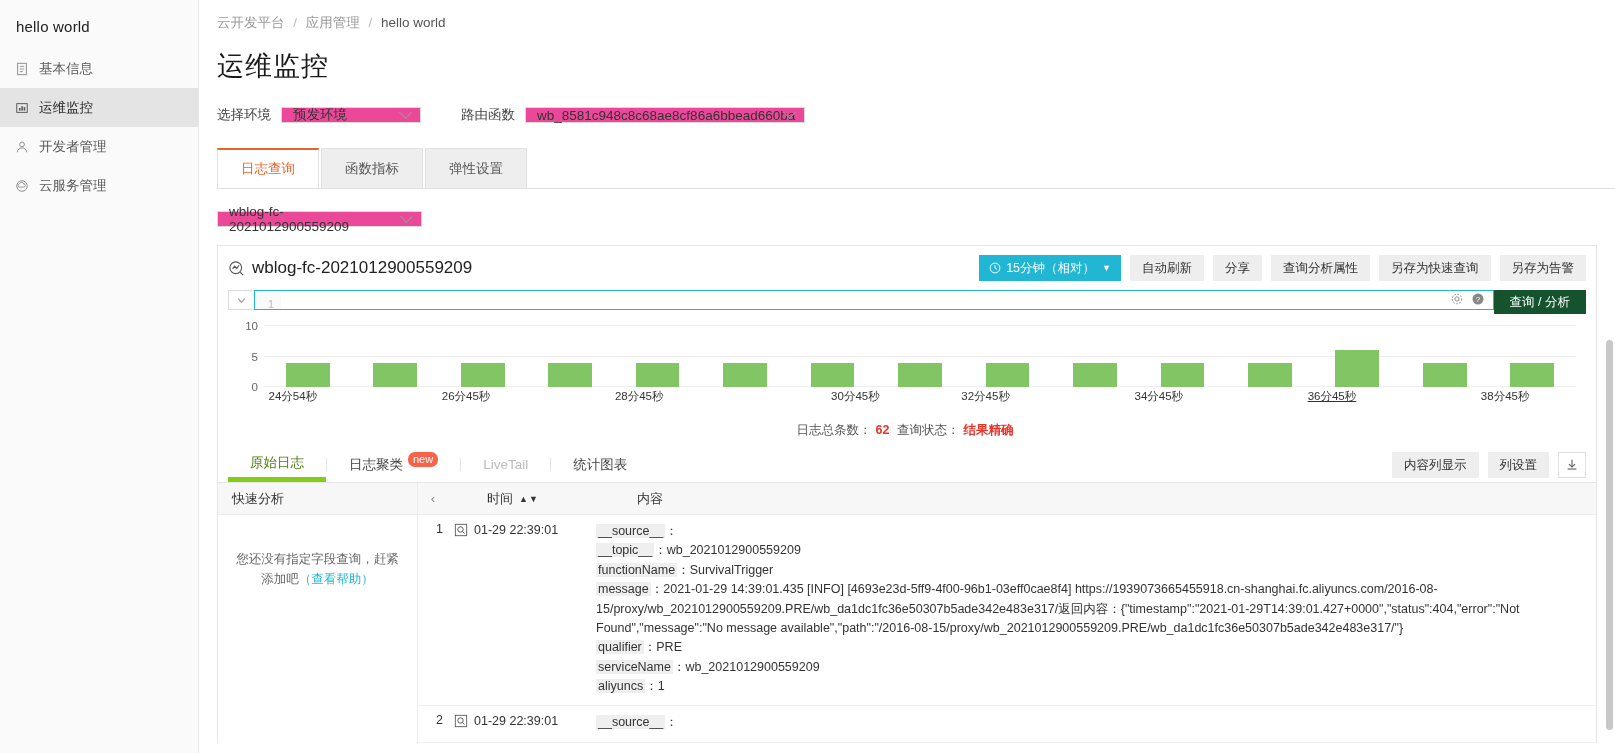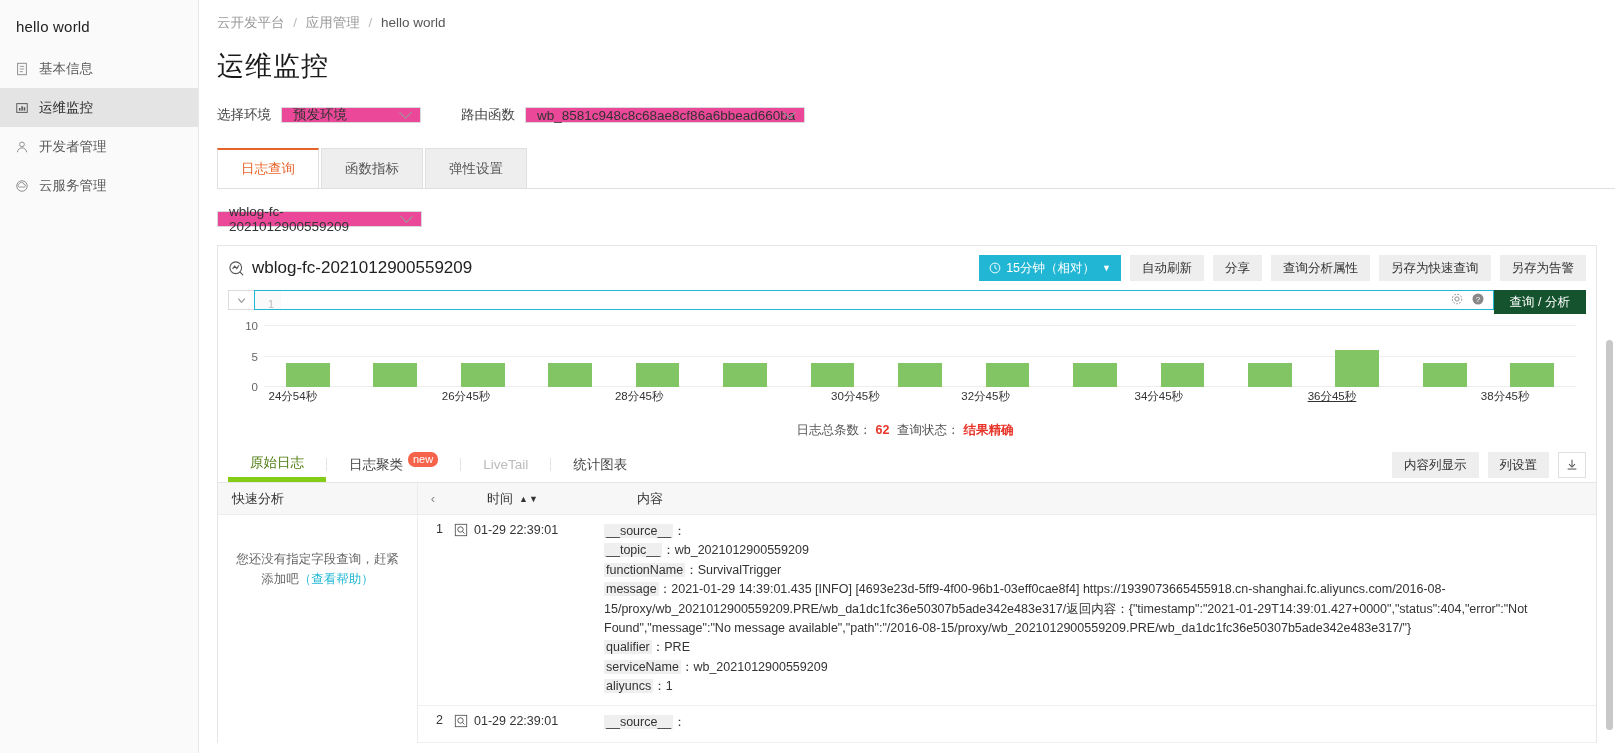--- a/index.html
+++ b/index.html
@@ -115,21 +115,21 @@
   .lg-h { height:32px; display:flex; align-items:center; background:#f7f7f7;
           border-bottom:1px solid #ececec; font-size:13px; color:#333; }
   .lg-h .c-col { width:30px; text-align:center; color:#888; }
   .lg-h .t-col { width:150px; display:flex; align-items:center;margin-left:39px; }
   .lg-h .t-col .srt { margin-left:6px; font-size:9px; letter-spacing:1px; }
   .row { display:flex; border-bottom:1px solid #f0f0f0; padding:7px 0 9px 0; }
   .r-idx { width:30px; text-align:right; padding-right:5px; font-size:12.5px; color:#333; }
   .r-mag { width:26px; display:flex; justify-content:center; padding-top:1px; color:#555; }
   .r-time { width:122px; font-size:12.5px; color:#333; padding-top:1px; }
   .r-ct { flex:1; padding-right:14px; }
-  .kv { font-size:12.5px; color:#333; line-height:1.55;margin-left:8px; }
+  .kv { font-size:12.5px; color:#333; line-height:1.55; }
   .k { background:#efefef; padding:0 2px; }
   .scrollbar { position:absolute; right:2px; top:340px; width:7px; height:390px;
                background:#c8c8c8; border-radius:4px; }
 </style>
 </head>
 <body>
 
 <div class="app">
 
   <div class="sidebar">

